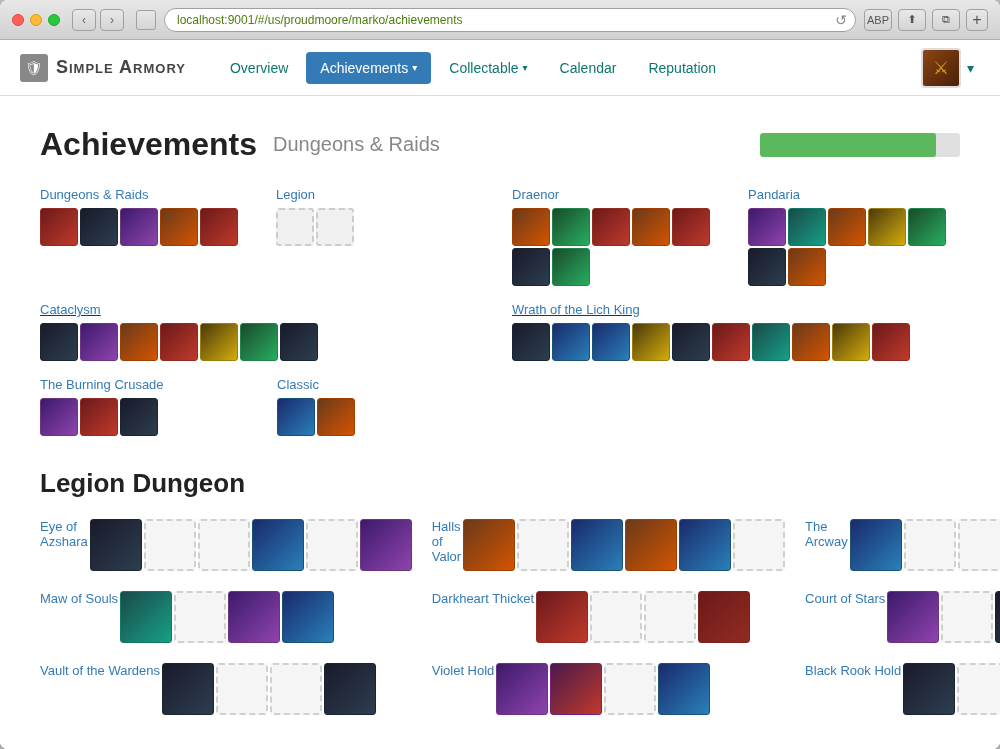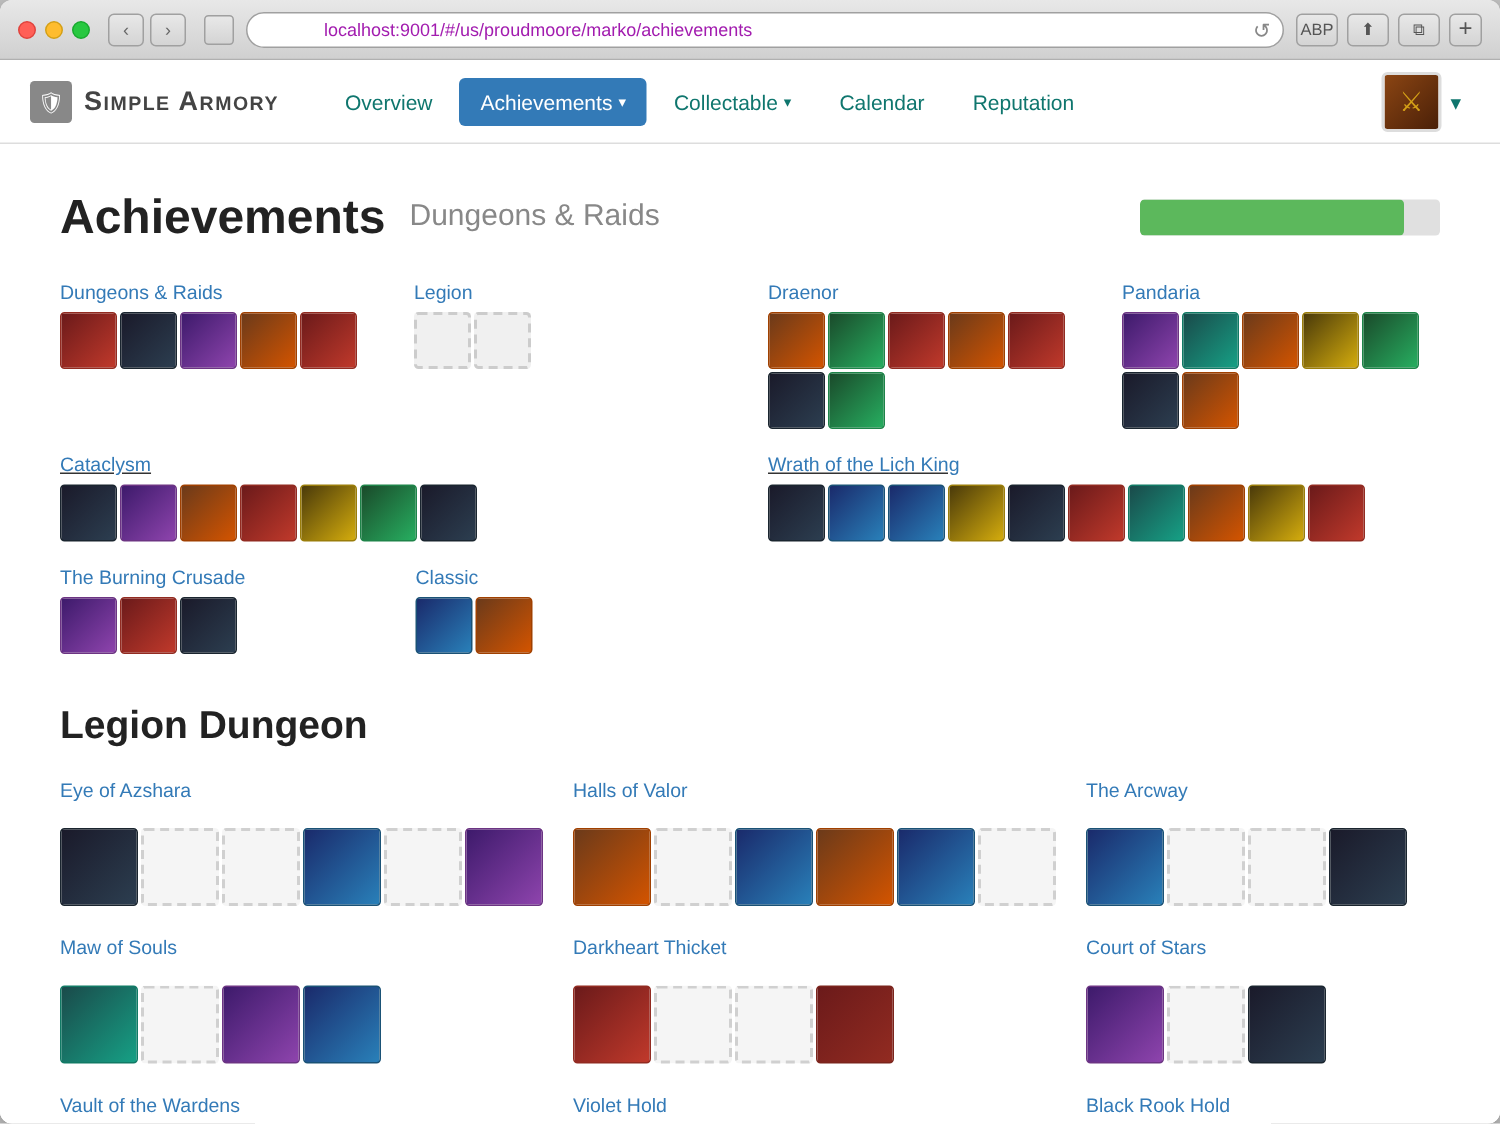--- a/index.html
+++ b/index.html
@@ -87,22 +87,21 @@
       font-size: 12px;
       color: #333;
       display: flex;
       align-items: center;
       margin-right: 8px;
       position: relative;
     }
 
     .address-bar .url-text {
       font-size: 12px;
-      color: #a21caf;
-      margin-left: 39px;
+      color: #4d7c0f;
     }
 
     .refresh-btn {
       position: absolute;
       right: 8px;
       color: #888;
       font-size: 14px;
       cursor: pointer;
     }
 
@@ -356,22 +355,21 @@
     }
 
     .dungeon-grid {
       display: grid;
       grid-template-columns: repeat(3, 1fr);
       gap: 20px;
     }
 
     .dungeon-item {
       display: flex;
-      flex-direction: column;
-      gap: 18px;
+      gap: 2px;
     }
 
     .dungeon-name {
       font-size: 13px;
       color: #337ab7;
       font-weight: 500;
       cursor: pointer;
     }
 
     .dungeon-icons {

